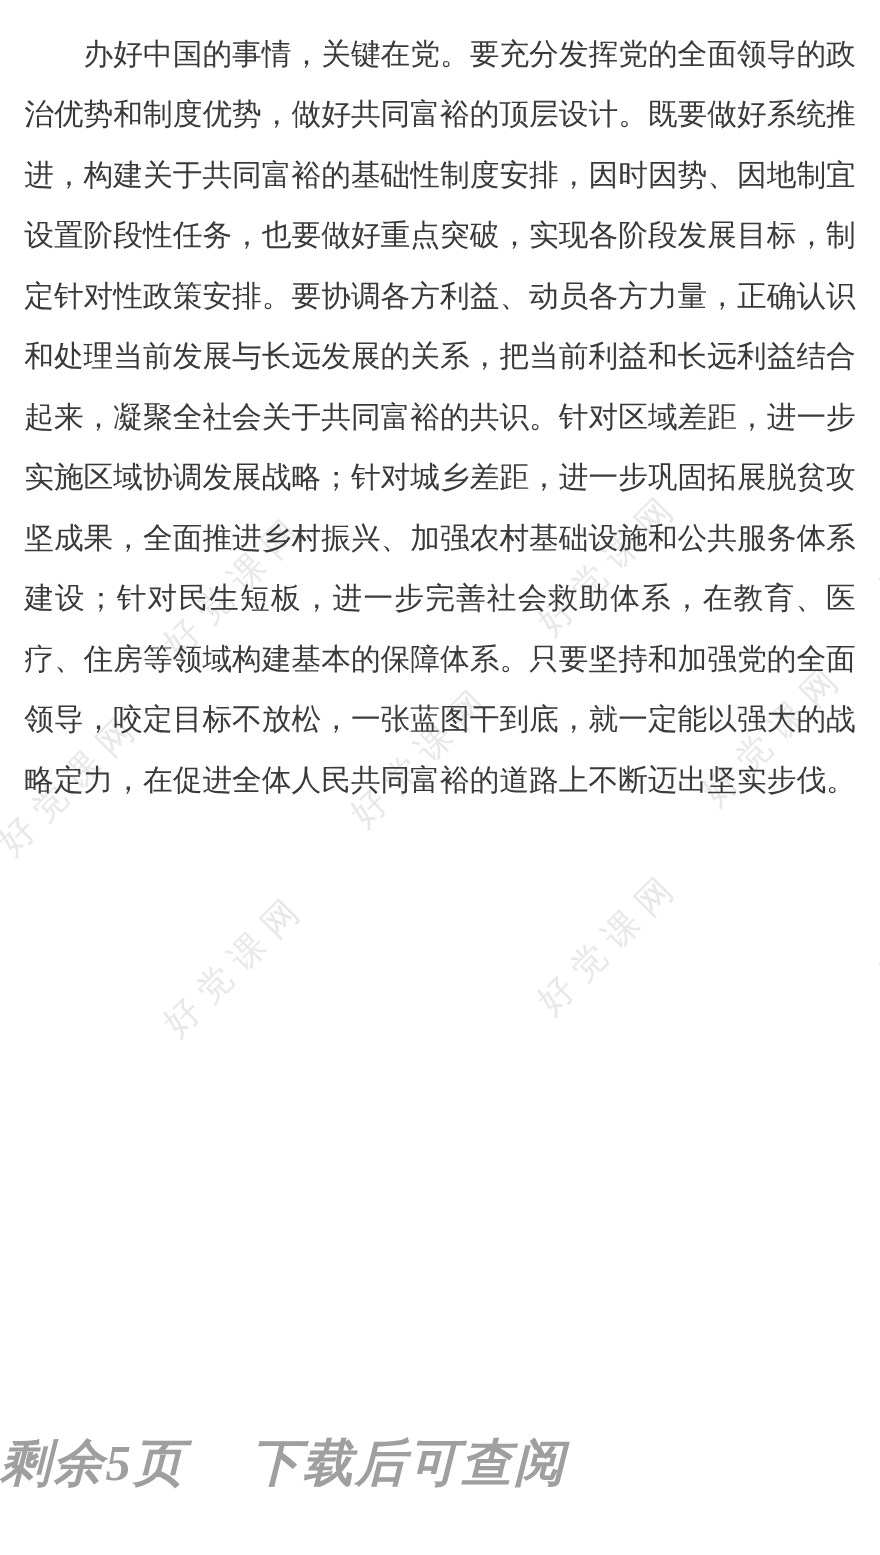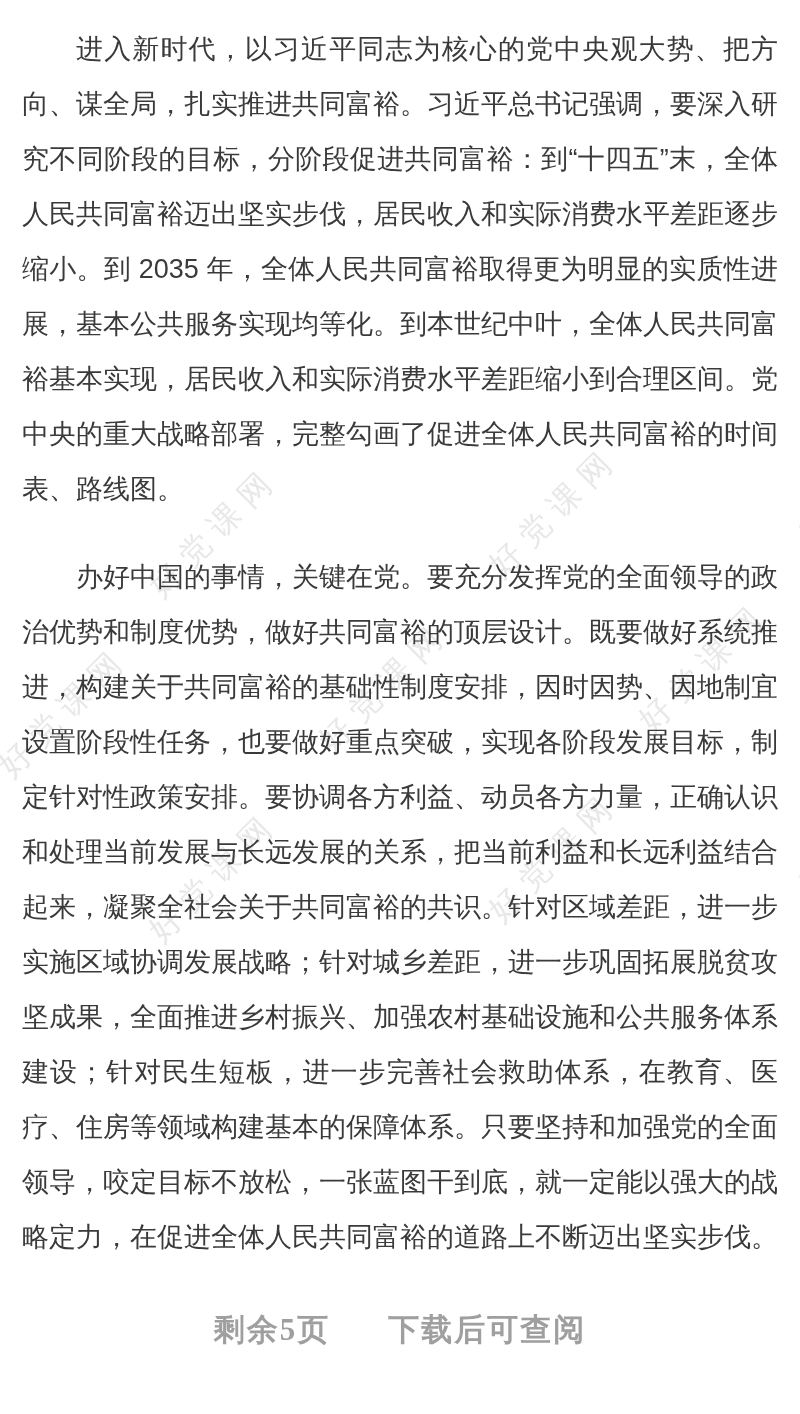--- a/index.html
+++ b/index.html
@@ -48,26 +48,26 @@
     margin: 0 0 33px 0;
     text-indent: 2em;
   }
   
   .preview-note {
     position: absolute;
     left: 0;
     right: 0;
     top: 1300px;
     z-index: 2;
-    text-align: center;
     font-family: "Liberation Serif", "DejaVu Serif", serif;
     font-weight: bold;
-    font-size: 31px;
+    font-size: 46px;
     line-height: 60px;
     letter-spacing: 2px;
+    font-style: italic;
   }
   .preview-note .gap {
     display: inline-block;
     width: 58px;
   }
 </style>
 </head>
 <body>
 
 <div class="page" style="background: rgb(255, 255, 255);">
@@ -78,21 +78,20 @@
       <span style="left: 780px; top: 460px; color: rgb(198, 198, 198);">好党课网</span>
       <span style="left: -20px; top: 690px; color: rgb(198, 198, 198);">好党课网</span>
       <span style="left: 300px; top: 665px; color: rgb(198, 198, 198);">好党课网</span>
       <span style="left: 620px; top: 645px; color: rgb(198, 198, 198);">好党课网</span>
       <span style="left: 130px; top: 855px; color: rgb(198, 198, 198);">好党课网</span>
       <span style="left: 470px; top: 835px; color: rgb(198, 198, 198);">好党课网</span>
       <span style="left: 780px; top: 810px; color: rgb(198, 198, 198);">好党课网</span>
     </div>
 
   <div class="content" style="color: rgb(58, 58, 58);">
-    <p class="para">进入新时代，以习近平同志为核心的党中央观大势、把方向、谋全局，扎实推进共同富裕。习近平总书记强调，要深入研究不同阶段的目标，分阶段促进共同富裕：到“十四五”末，全体人民共同富裕迈出坚实步伐，居民收入和实际消费水平差距逐步缩小。到 2035 年，全体人民共同富裕取得更为明显的实质性进展，基本公共服务实现均等化。到本世纪中叶，全体人民共同富裕基本实现，居民收入和实际消费水平差距缩小到合理区间。党中央的重大战略部署，完整勾画了促进全体人民共同富裕的时间表、路线图。</p>
     <p class="para">办好中国的事情，关键在党。要充分发挥党的全面领导的政治优势和制度优势，做好共同富裕的顶层设计。既要做好系统推进，构建关于共同富裕的基础性制度安排，因时因势、因地制宜设置阶段性任务，也要做好重点突破，实现各阶段发展目标，制定针对性政策安排。要协调各方利益、动员各方力量，正确认识和处理当前发展与长远发展的关系，把当前利益和长远利益结合起来，凝聚全社会关于共同富裕的共识。针对区域差距，进一步实施区域协调发展战略；针对城乡差距，进一步巩固拓展脱贫攻坚成果，全面推进乡村振兴、加强农村基础设施和公共服务体系建设；针对民生短板，进一步完善社会救助体系，在教育、医疗、住房等领域构建基本的保障体系。只要坚持和加强党的全面领导，咬定目标不放松，一张蓝图干到底，就一定能以强大的战略定力，在促进全体人民共同富裕的道路上不断迈出坚实步伐。</p>
 
   </div>
 
   <div class="preview-note" style="color: rgb(159, 159, 159);">
     <span>剩余5页</span><span class="gap"></span><span>下载后可查阅</span>
   </div>
 
 </div>
 

